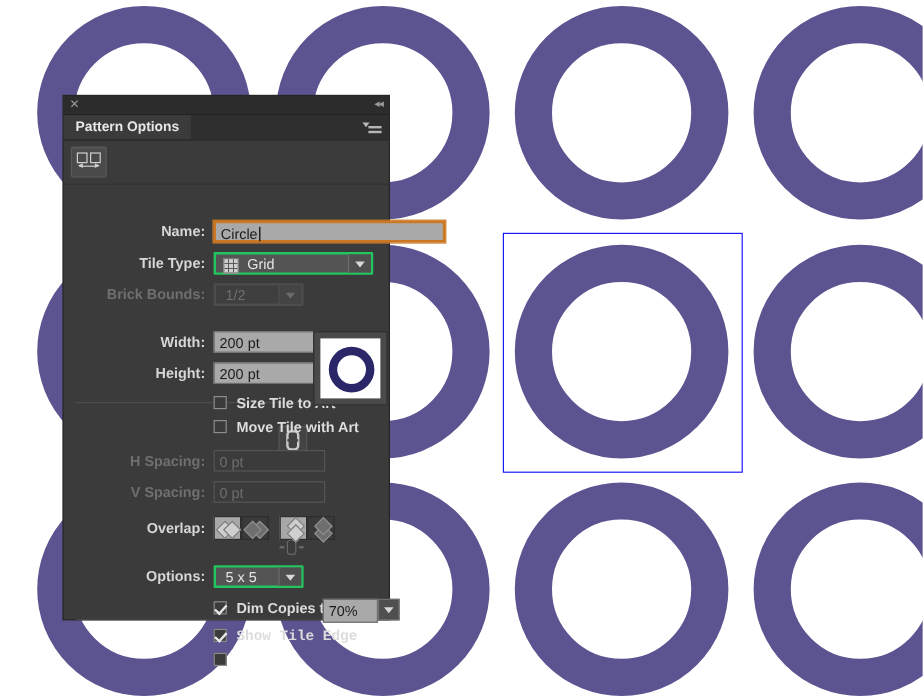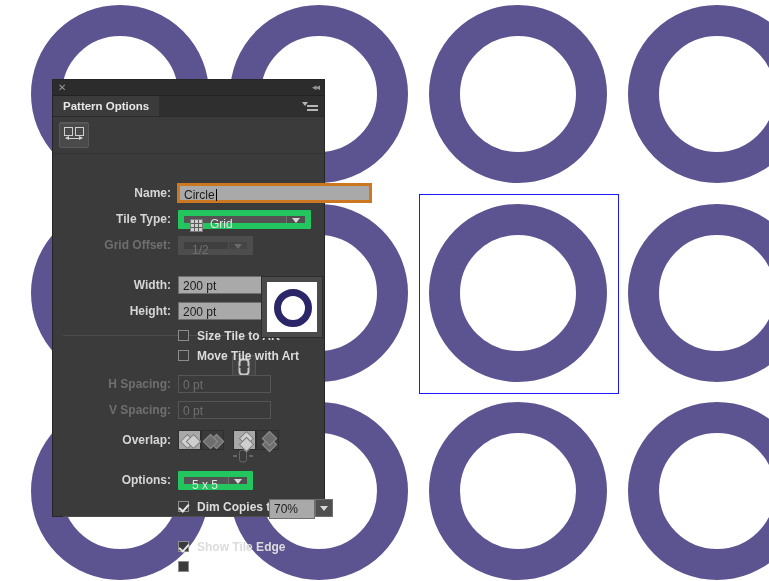--- a/index.html
+++ b/index.html
@@ -96,21 +96,21 @@
     background:#a9a9a9;border:1px solid #6f6f6f;
     color:#1c1c1c;font-size:12px;line-height:18px;padding:0 4px;
     box-sizing:border-box;
   }
   .field.dis{background:#3b3b3b;border-color:#555;color:#6f6f6f;}
   .field.focus{border:2px solid #cc7722;outline:1px solid #cc7722;}
   .caret{display:inline-block;width:1px;height:12px;background:#000;vertical-align:-2px;margin-left:1px;}
 
   .selectbox{
     position:absolute;height:19px;top:4px;
-    background:#545454;border:6px solid #22c55e;border-radius:1px;
+    background:#545454;border:2px solid #22c55e;border-radius:1px;
     box-sizing:border-box;color:#e4e4e4;font-size:12px;line-height:17px;
   }
   .selectbox.dis{background:#3f3f3f;border-color:#4d4d4d;color:#6f6f6f;}
   .selectbox .sv{position:absolute;left:8px;top:0;line-height:17px;}
   .selectbox .arrowbtn{
     position:absolute;right:0;top:0;bottom:0;width:18px;
     border-left:1px solid #6e6e6e;background:#4f4f4f;
   }
   .selectbox .arrowbtn i{
     position:absolute;left:50%;top:50%;margin-left:-4px;margin-top:-2px;
@@ -258,21 +258,21 @@
       <div class="selectbox" style="left:125px;width:133px;">
         <span class="gridicon"></span>
         <span class="sv" style="left:26px;">Grid</span>
         <span class="arrowbtn">
             <i></i>
           </span>
       </div>
     </div>
 
     <div class="row">
-      <div class="lbl dis">Grid Offset:</div>
+      <div class="lbl dis">Brick Bounds:</div>
       <div class="selectbox dis" style="left:125px;width:75px;">
         <span class="sv">1/2</span>
         <span class="arrowbtn">
             <i></i>
           </span>
       </div>
     </div>
 
     <div class="sep" style="top:155px;"></div>
 
@@ -354,21 +354,21 @@
 
     <div class="chk-row" style="margin-top:4px;height:22px;">
       <span class="chk on" style="left:125px;top:4px;"></span>
       <span class="chk-lbl" style="left:144px;line-height:20px;">Dim Copies to:</span>
       <div class="field" style="position:absolute;left:216px;top:2px;width:46px;height:20px;">70%</div>
       <div style="position:absolute;left:262px;top:2px;width:18px;height:18px;background:#4f4f4f;border:1px solid #6e6e6e;box-sizing:border-box;">
         <i style="position:absolute;left:50%;top:50%;margin-left:-4px;margin-top:-2px;width:0;height:0;border-left:4px solid transparent;border-right:4px solid transparent;border-top:5px solid #d8d8d8;"></i>
       </div>
     </div>
 
-    <div class="chk-row" style="margin-top:19px;">
+    <div class="chk-row" style="margin-top:2px;font-family:Liberation Mono, monospace;">
       <span class="chk on" style="left:125px;"></span>
       <span class="chk-lbl" style="left:144px;">Show Tile Edge</span>
     </div>
 
     <div class="chk-row">
       <span class="chk" style="left:125px;"></span>
     </div>
 
   </div>
 </div>

